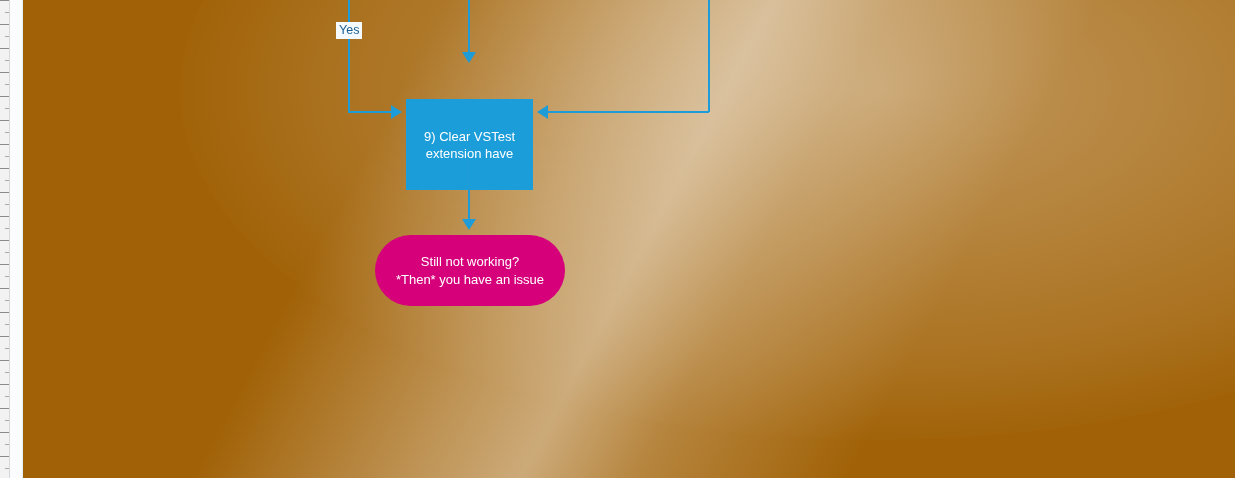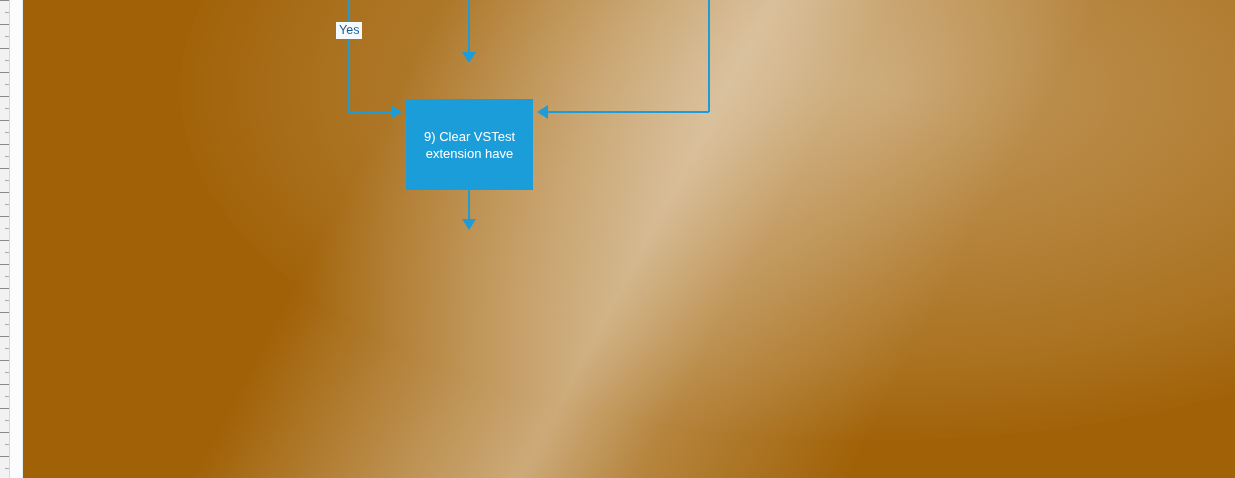--- a/index.html
+++ b/index.html
@@ -225,15 +225,21 @@
     <div class="node node-process" style="left:406px; top:68px; width:127px; height:91px;margin-top:31px;">
       <div>
         <span class="label">9) Clear VSTest</span>
         <span class="label">extension have</span>
       </div>
     </div>
 
     <div class="conn-v" style="left:468px; top:159px; height:61px;"></div>
     <div class="arrow-down" style="left:462px; top:219px;"></div>
 
+    <div class="node node-terminator" style="left:375px; top:235px; width:190px; height:71px;">
+      <div>
+        <span class="label">Still not working?</span>
+        <span class="label">*Then* you have an issue</span>
+      </div>
+    </div>
 
   </div>
 </div>
 
 </body></html>

